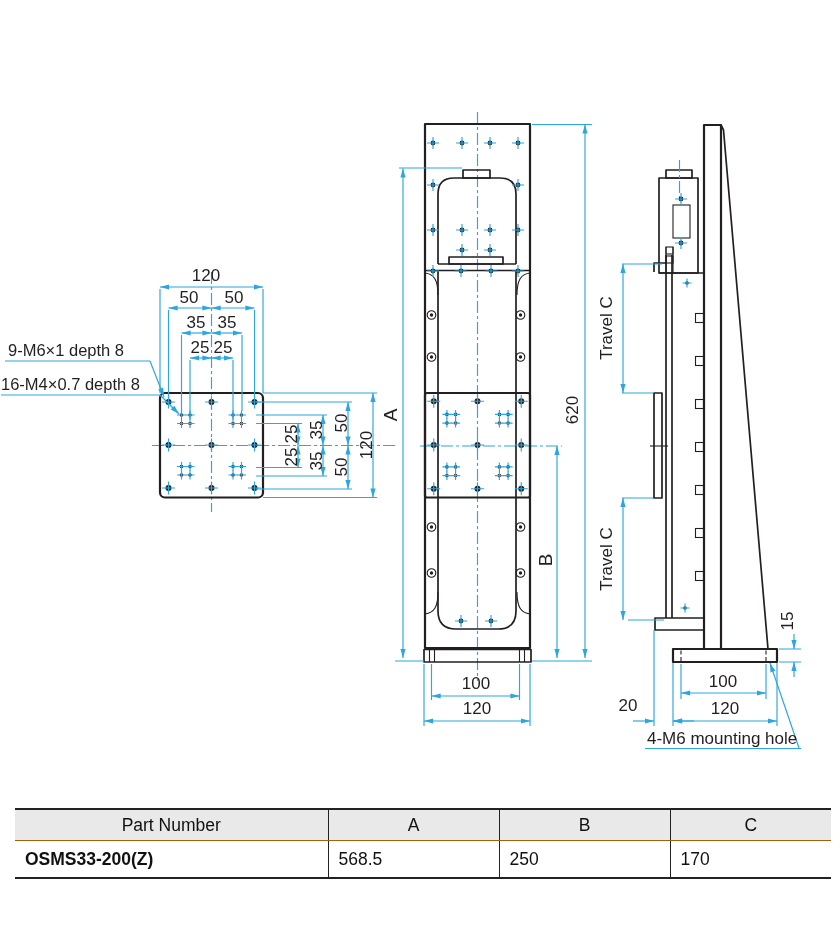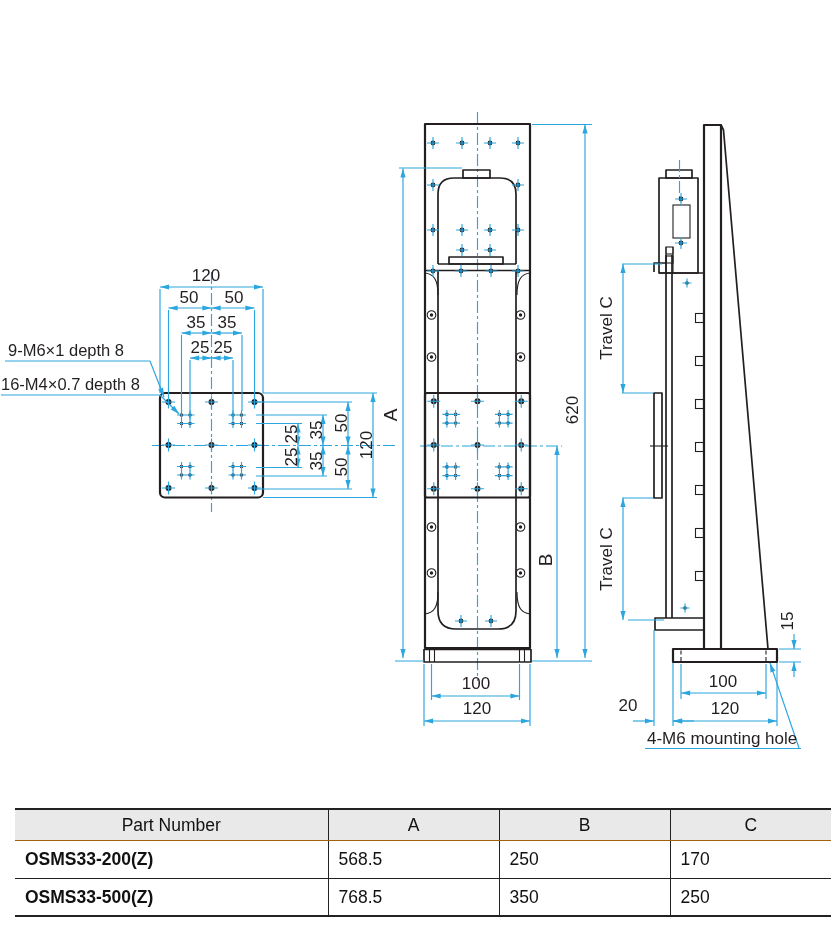--- a/index.html
+++ b/index.html
@@ -321,21 +321,15 @@
         <th>C</th>
       </tr>
     </thead>
     <tbody>
       <tr>
         <td class="part">OSMS33-200(Z)</td>
         <td class="num">568.5</td>
         <td class="num">250</td>
         <td class="num">170</td>
       </tr>
-      <tr>
-        <td class="part">OSMS33-500(Z)</td>
-        <td class="num">768.5</td>
-        <td class="num">350</td>
-        <td class="num">250</td>
-      </tr>
     </tbody>
   </table>
 </div>
 
 </body></html>

